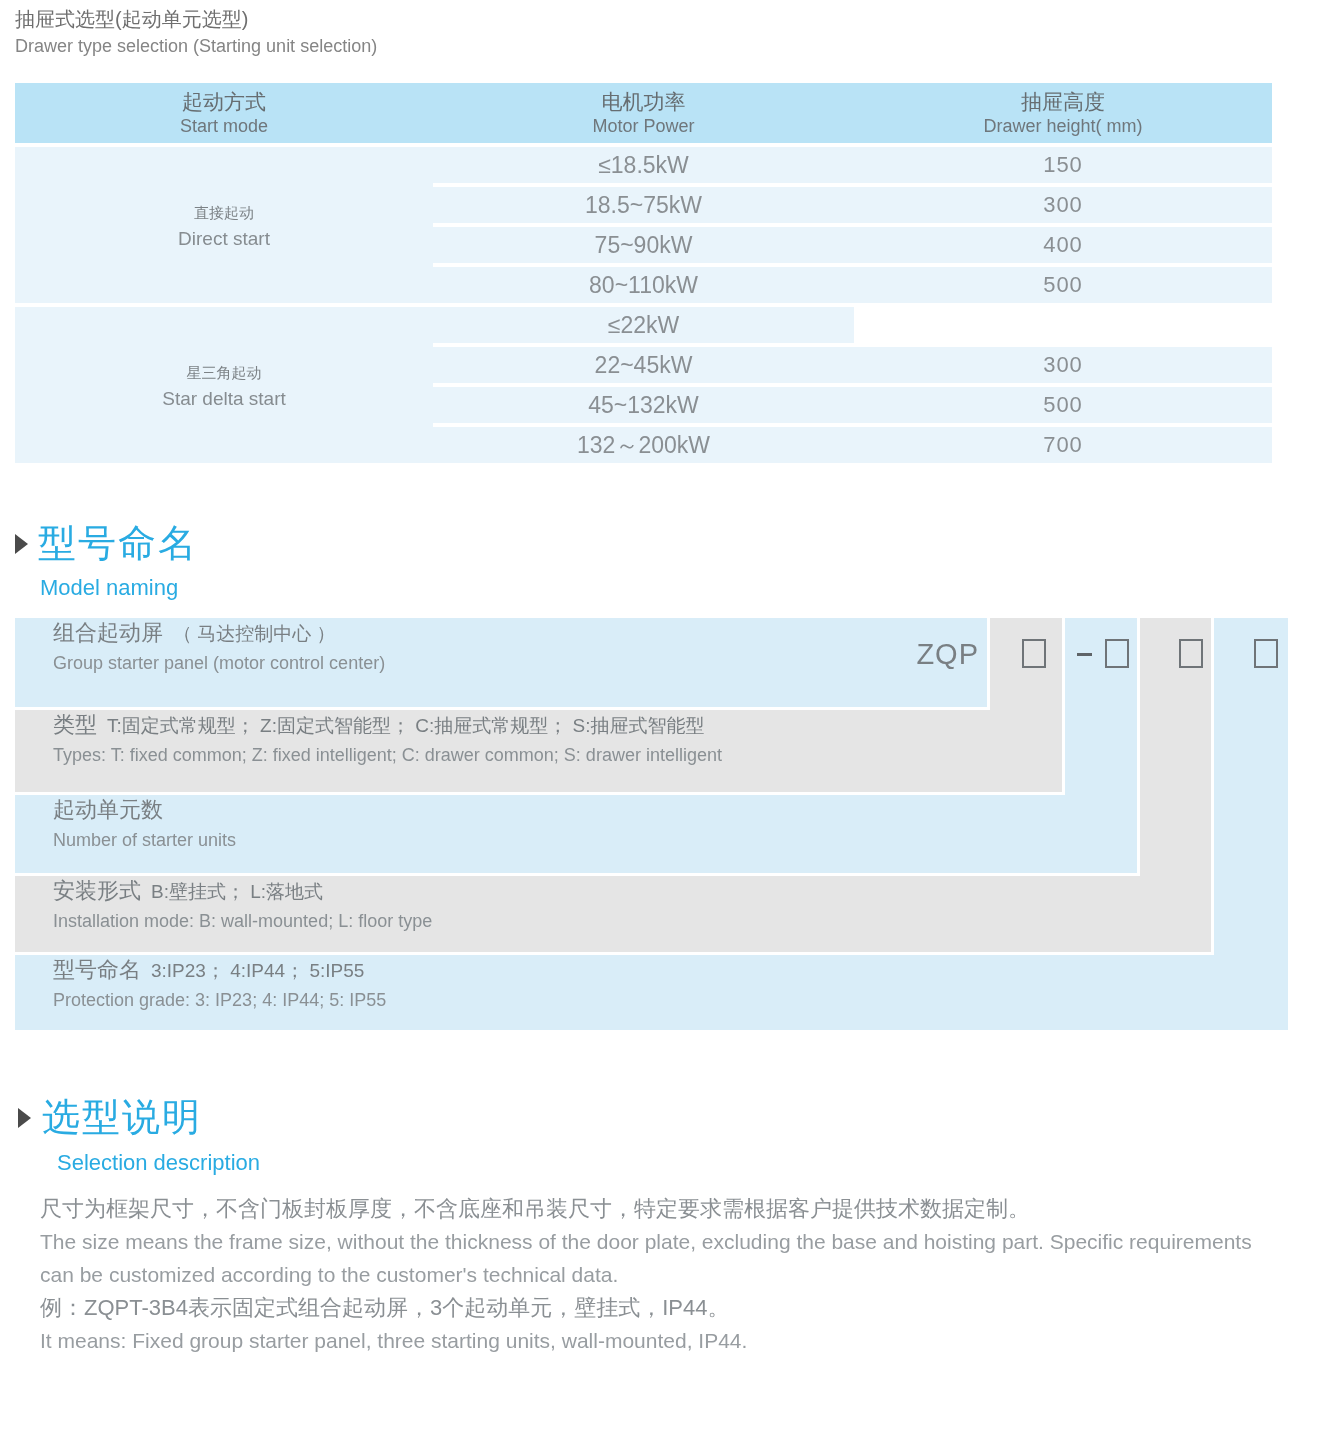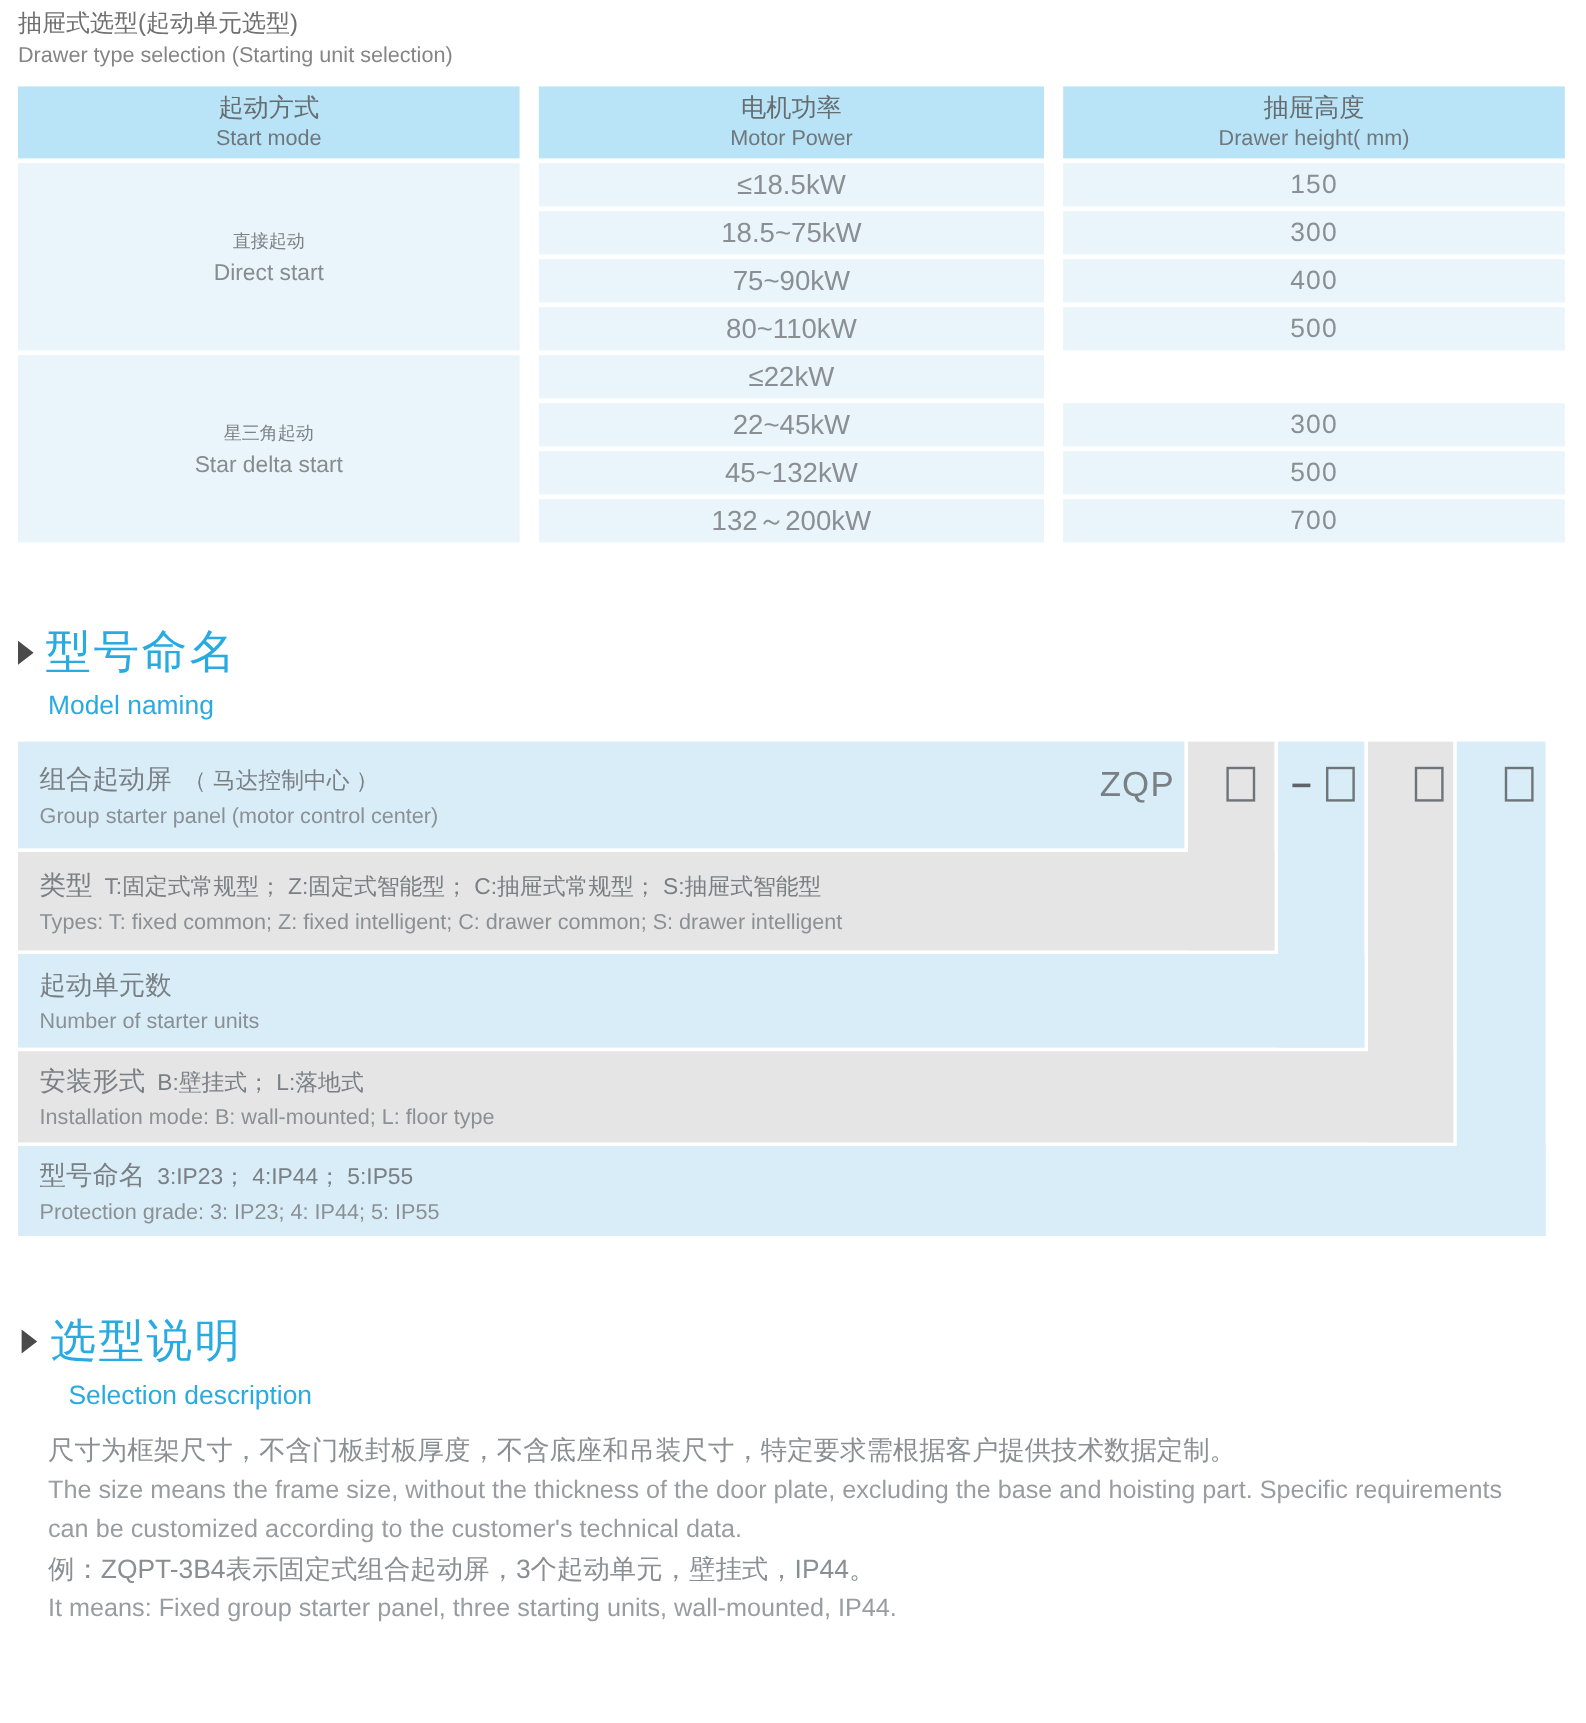--- a/index.html
+++ b/index.html
@@ -7,24 +7,24 @@
   body { font-family:"Liberation Sans","DejaVu Sans",sans-serif; }
   .page {
     position:relative; width:1322px; height:1436px; background:#fff; overflow:hidden;
   }
   
   .page-title-zh { position:absolute; left:15px; top:6px; font-size:20px; color:#6f6f6f; }
   .page-title-en { position:absolute; left:15px; top:36px; font-size:18px; color:#858585; }
 
   
   .sel-table {
-    position:absolute; left:15px; top:72px;
+    position:absolute; left:15px; top:83px;
     display:grid; grid-template-columns:418px 421px 418px;
     grid-template-rows:60px repeat(8,36px);
-    gap:4px 16px;
+    gap:4px 0;
   }
   .th {
     background:var(--header-blue); display:flex; flex-direction:column;
     align-items:center; justify-content:center; text-align:center;
   }
   .th .zh { font-size:21px; color:#666d71; line-height:26px; }
   .th .en { font-size:18px; color:#6f777c; line-height:22px; }
   .td {
     background:var(--cell-blue); display:flex; flex-direction:column;
     align-items:center; justify-content:center; text-align:center;
@@ -43,21 +43,21 @@
   .sec-title-zh { position:absolute; color:var(--accent); font-size:38px; letter-spacing:2px; }
   .sec-title-en { position:absolute; color:var(--accent); font-size:22px; }
   .sec1-zh { left:38px; top:518px; }
   .sec1-en { left:40px; top:575px; }
   .sec2-zh { left:42px; top:1092px; }
   .sec2-en { left:57px; top:1150px; }
 
   
   .diagram { position:absolute; left:15px; top:618px; width:1273px; height:412px; }
   .d-row { position:absolute; left:0; display:flex; flex-direction:column;
-    justify-content:center; padding-left:18px; }
+    padding-left:38px; }
   .d-row .zh-line { font-size:22px; color:#797f83; }
   .d-row .zh-line .detail { font-size:19px; margin-left:10px; }
   .d-row .en-line { font-size:18px; color:#8a9094; margin-top:5px; }
   .blue { background:var(--diagram-blue); }
   .gray { background:var(--diagram-gray); }
   .d-r1 { top:0;   height:89px; width:972px;  }
   .d-r2 { top:92px;  height:82px; width:1047px; }
   .d-r3 { top:177px; height:78px; width:1122px; }
   .d-r4 { top:258px; height:76px; width:1196px; }
   .d-r5 { top:337px; height:75px; width:1273px; }

